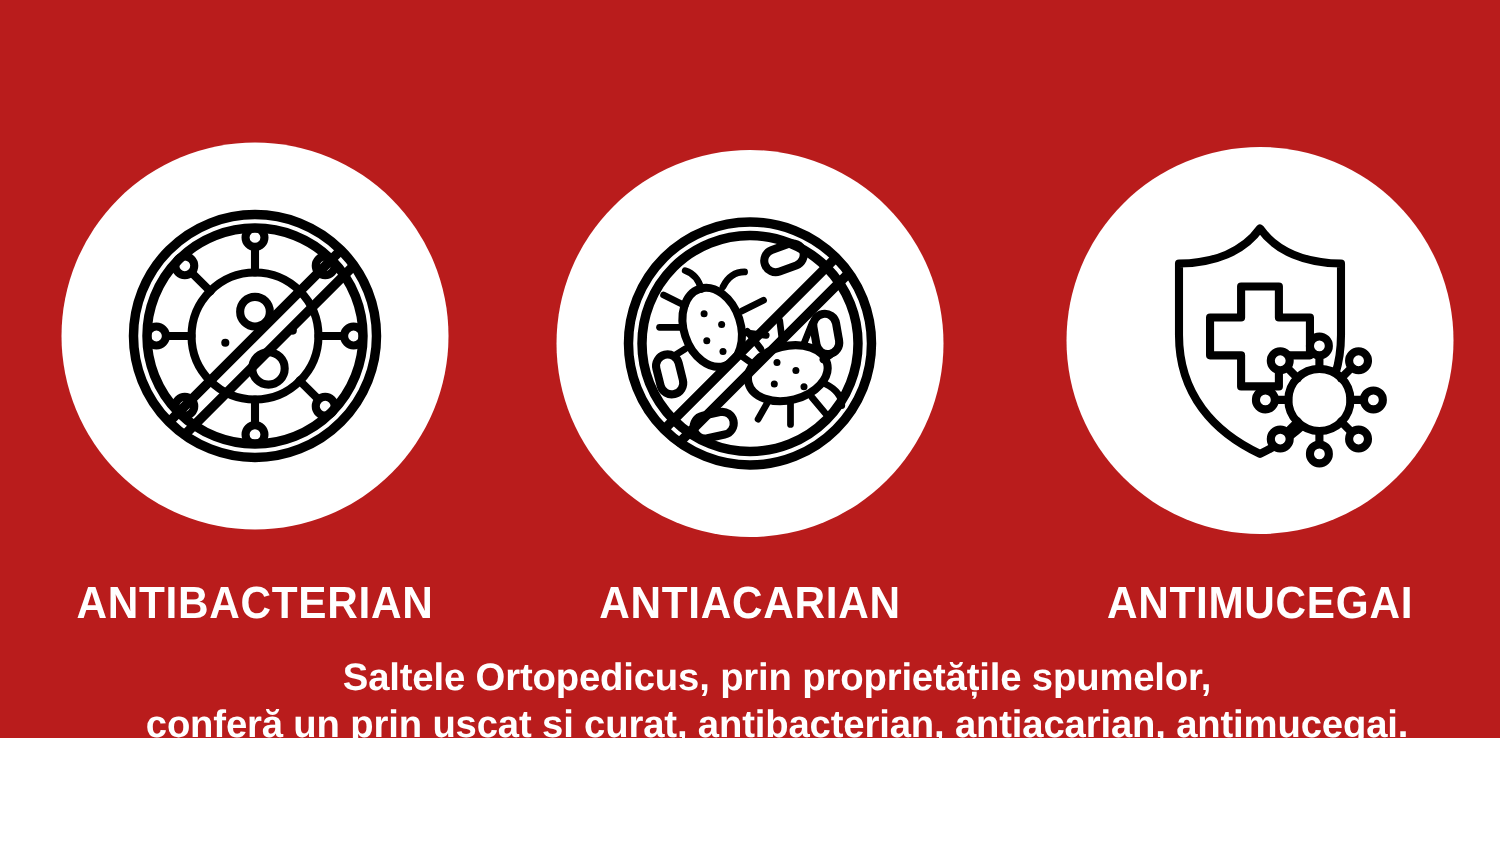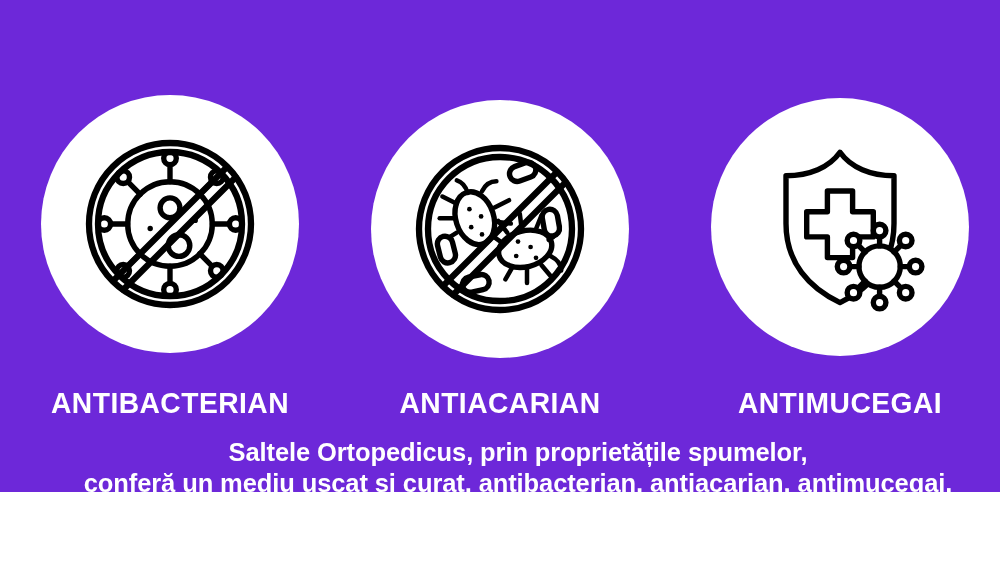--- a/index.html
+++ b/index.html
@@ -9,21 +9,21 @@
   body {
     width: 1000px;
     height: 562px;
     overflow: hidden;
     font-family: "Liberation Sans", sans-serif;
   }
   #banner {
     position: relative;
     width: 1000px;
     height: 492px;
-    background: #6d28d9;
+    background: #b91c1c;
     overflow: hidden;
   }
 
   
   .icon-row {
     position: absolute;
     left: 0;
     top: 95px;
     width: 1000px;
     height: 262px;
@@ -236,16 +236,16 @@
   </div>
 
   <div class="labels">
     <div class="label l1">ANTIBACTERIAN</div>
     <div class="label l2">ANTIACARIAN</div>
     <div class="label l3">ANTIMUCEGAI</div>
   </div>
 
   <div class="para">
     <span class="line">Saltele Ortopedicus, prin proprietățile spumelor,</span>
-    <span class="line">conferă un mediu uscat si curat, antibacterian, antiacarian, antimucegai.</span>
+    <span class="line">conferă un prin uscat si curat, antibacterian, antiacarian, antimucegai.</span>
   </div>
 
 </div>
 
 </body></html>

